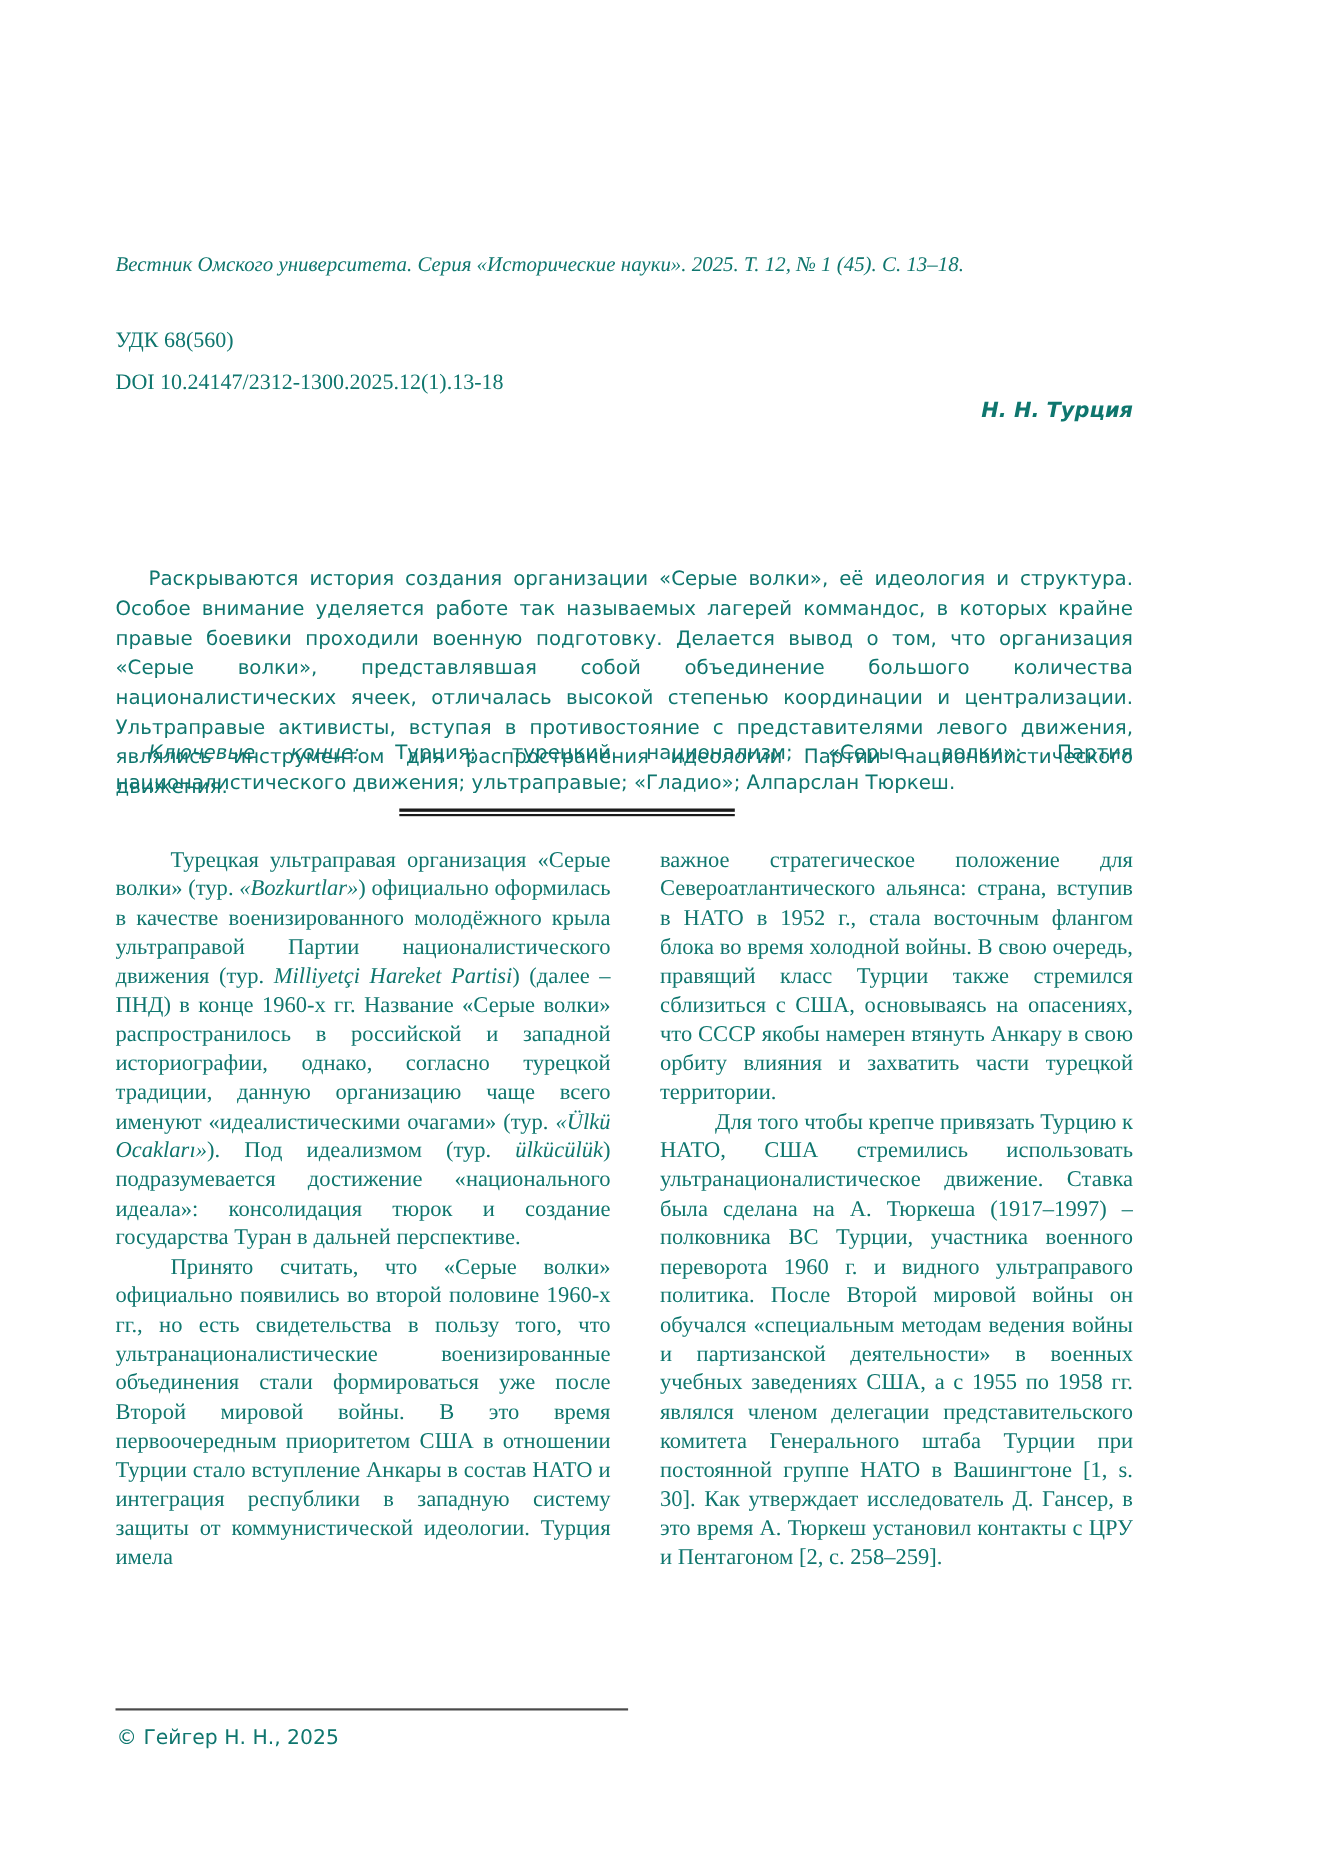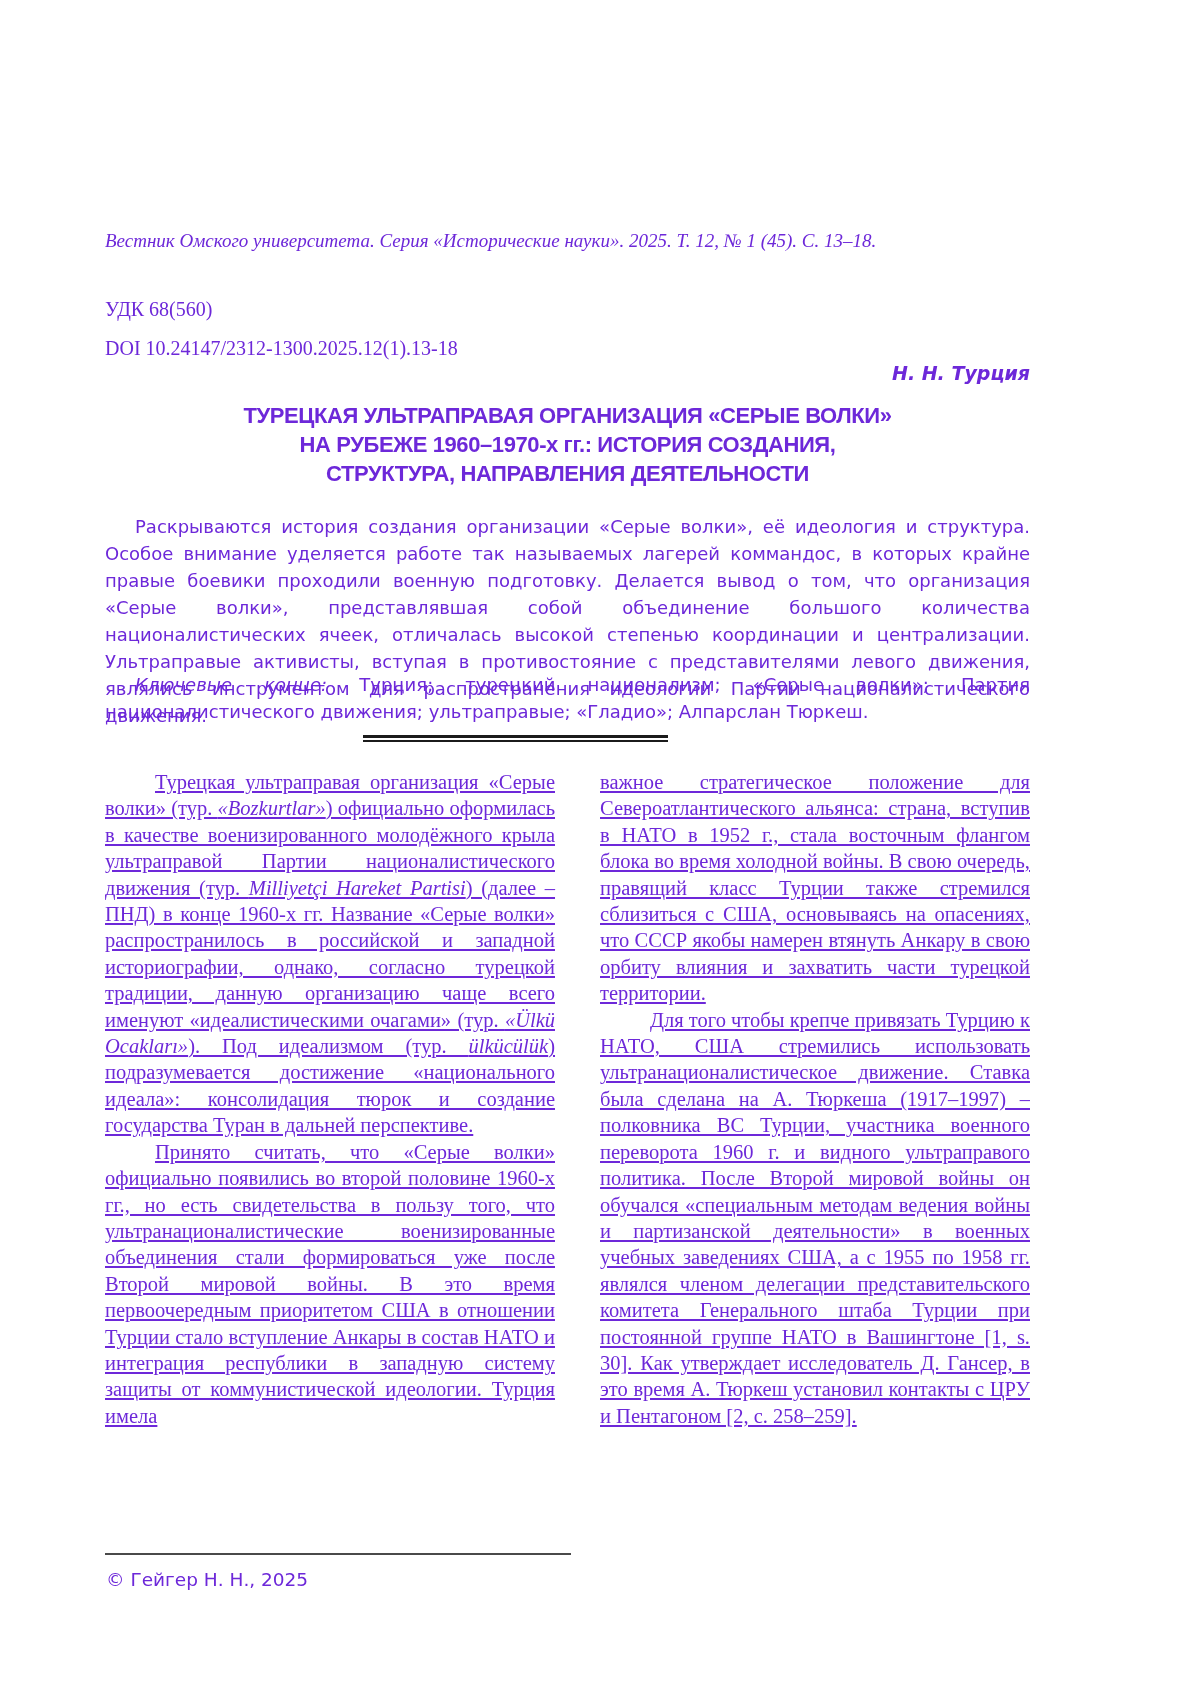--- a/index.html
+++ b/index.html
@@ -1,21 +1,21 @@
 <!DOCTYPE html>
 <html lang="ru"><head>
 <meta charset="utf-8">
 <style>
   html, body { margin: 0; padding: 0; background: #ffffff; }
   .page {
     position: relative;
     width: 1200px;
     height: 1698px;
     background: #ffffff;
-    color: #6d28d9;
+    color: #0f766e;
     overflow: hidden;
   }
   .content {
     position: absolute;
     left: 105px;
     top: 0;
     width: 925px;
     height: 100%;
   }
   .journal-line {
@@ -97,21 +97,20 @@
     column-gap: 45px;
     font: 20.5px/26.4px "Liberation Serif", "DejaVu Serif", serif;
     hyphens: auto;
     -webkit-hyphens: auto;
   }
   .col { min-width: 0; }
   .para {
     margin: 0;
     text-align: justify;
     text-indent: 50px;
-    text-decoration: underline;
   }
   .para.cont { text-indent: 0; }
   .para.head { font-weight: 700; }
   .para.flush-last { text-align-last: justify; }
   .it { font-style: italic; }
   .footer-rule {
     position: absolute;
     top: 1553px;
     left: 0;
     width: 466px;
@@ -131,25 +130,20 @@
   <div class="content">
 
     <div class="journal-line">Вестник Омского университета. Серия «Исторические науки». 2025. Т. 12, № 1 (45). С. 13–18.</div>
 
     <div class="udc">УДК 68(560)</div>
 
     <div class="doi">DOI 10.24147/2312-1300.2025.12(1).13-18</div>
 
     <div class="author">Н. Н. Турция</div>
 
-    <h1 class="title">
-        <div>ТУРЕЦКАЯ УЛЬТРАПРАВАЯ ОРГАНИЗАЦИЯ «СЕРЫЕ ВОЛКИ»</div>
-        <div>НА РУБЕЖЕ 1960–1970-х гг.: ИСТОРИЯ СОЗДАНИЯ,</div>
-        <div>СТРУКТУРА, НАПРАВЛЕНИЯ ДЕЯТЕЛЬНОСТИ</div>
-      </h1>
 
     <p class="abstract">Раскрываются история создания организации «Серые волки», её идеология и структура. Особое внимание уделяется работе так называемых лагерей коммандос, в которых крайне правые боевики проходили военную подготовку. Делается вывод о том, что организация «Серые волки», представлявшая собой объединение большого количества националистических ячеек, отличалась высокой степенью координации и централизации. Ультраправые активисты, вступая в противостояние с представителями левого движения, являлись инструментом для распространения идеологии Партии националистического движения.</p>
 
     <p class="keywords"><span class="kw-label">Ключевые конце:</span><span> Турция; турецкий национализм; «Серые волки»; Партия националистического движения; ультраправые; «Гладио»; Алпарслан Тюркеш.</span></p>
 
     <div class="double-rule"></div>
 
     <div class="body-cols">
       <div class="col" id="col-left">
           <p class="para"><span>Турецкая ультраправая организация «Серые волки» (тур. </span><span class="it">«Bozkurtlar»</span><span>) официально оформилась в качестве военизированного молодёжного крыла ультраправой Партии националистического движения (тур. </span><span class="it">Milliyetçi Hareket Partisi</span><span>) (далее – ПНД) в конце 1960-х гг. Название «Серые волки» распространилось в российской и западной историографии, однако, согласно турецкой традиции, данную организацию чаще всего именуют «идеалистическими очагами» (тур. </span><span class="it">«Ülkü Ocakları»</span><span>). Под идеализмом (тур. </span><span class="it">ülkücülük</span><span>) подразумевается достижение «национального идеала»: консолидация тюрок и создание государства Туран в дальней перспективе.</span></p>

